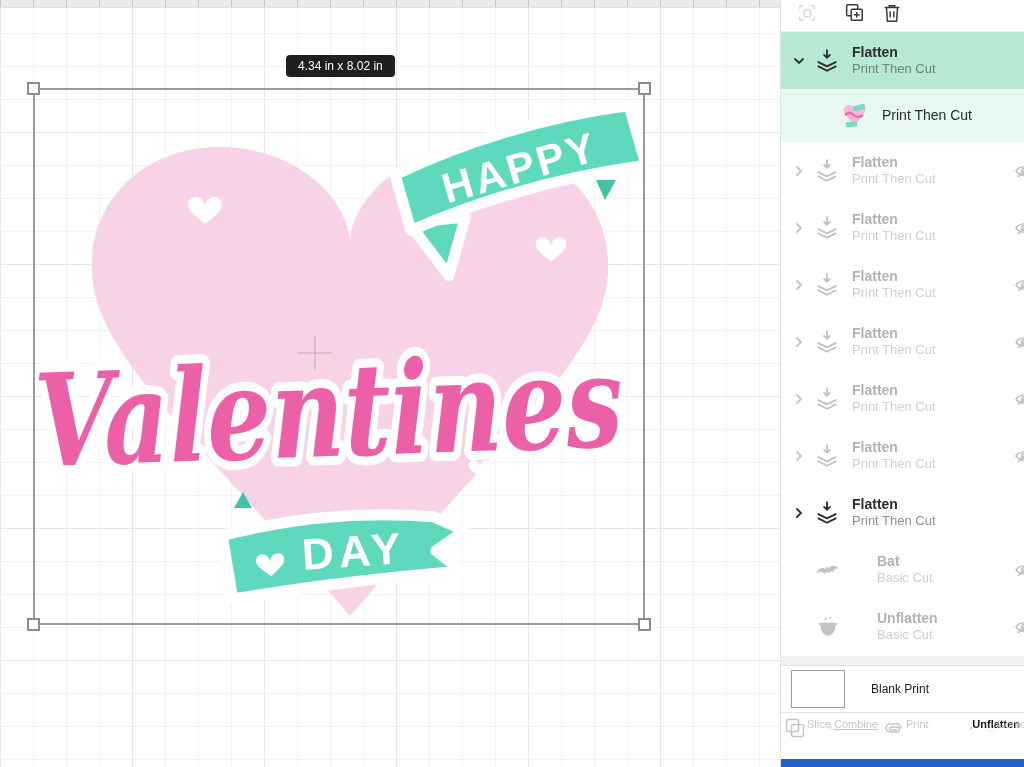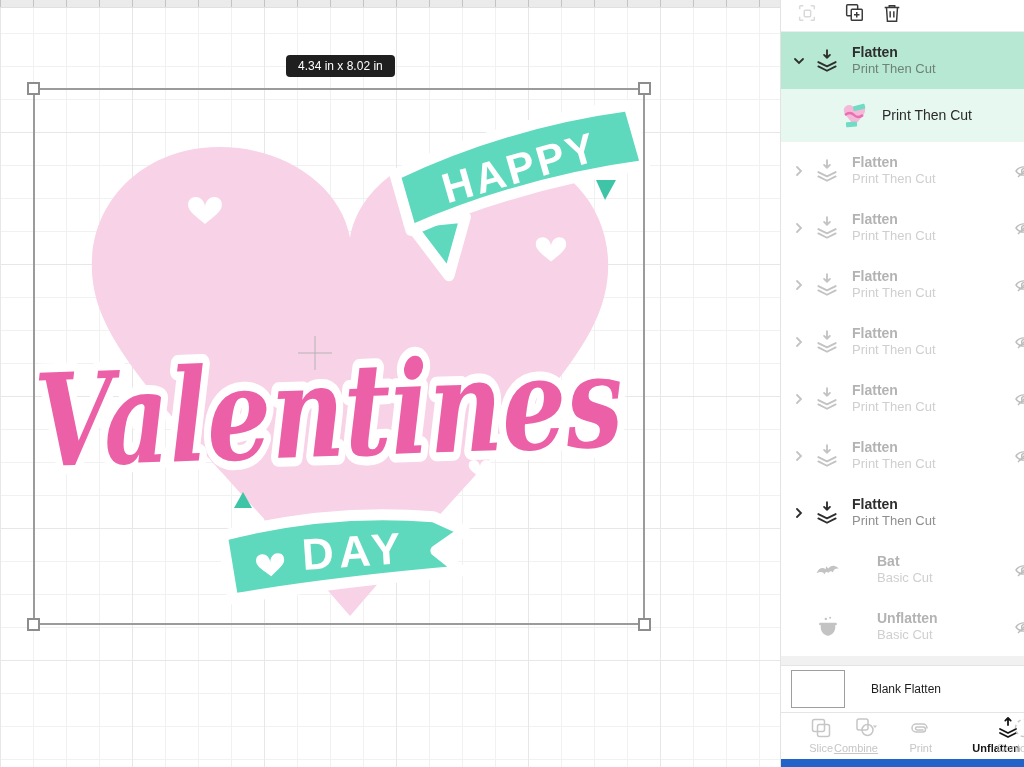--- a/index.html
+++ b/index.html
@@ -69,21 +69,21 @@
   .layer-row.noicon { padding-left:34px;gap:24px; }
   .eye-off { position:absolute; right:-9px; top:50%; transform:translateY(-50%); width:20px; height:20px; color:#bdbdbd; }
   .thumb { width:27px; height:28px; margin-right:14px; flex:0 0 auto; }
 
   .gap-strip { position:absolute; left:0; top:656px; width:244px; height:10px; background:#f1f1f1; border-bottom:1px solid #e4e4e4; }
   .blank-section { position:absolute; left:0; top:666px; width:244px; height:46px; background:#fff; display:flex; align-items:center; }
   .blank-swatch { position:relative; width:54px; height:38px; background:#fff; border:1px solid #9e9e9e; margin-left:10px; cursor:pointer; }
   .blank-label { font-size:12px; color:#1d1d1d; margin-left:26px; }
 
   .bottom-toolbar { position:absolute; left:0; top:712px; width:244px; height:47px; border-top:1px solid #e5e5e5; background:#fff; }
-  .bt-item { position:absolute; top:3px; width:50px; display:flex; flex-direction:column; align-items:flex-end; cursor:default; }
+  .bt-item { position:absolute; top:3px; width:50px; display:flex; align-items:flex-start; cursor:default; }
   .bt-item svg { width:24px; height:24px; }
   .bt-label { font-size:11px; margin-top:2px; white-space:nowrap; }
   .bt-item.disabled { color:#c6c6c6; }
   .bt-item.disabled .bt-label { color:#c6c6c6; }
   .bt-item.enabled { color:#151515; cursor:pointer;margin-left:38px; }
   .bt-item.enabled .bt-label { color:#151515; font-weight:700; }
 
   .accent-bar { position:absolute; left:0; top:759px; width:244px; height:8px; background:#2263ca; }
 </style>
 </head>
@@ -356,21 +356,21 @@
             <circle cx="10" cy="10" r="2.4"></circle>
             <path d="M4 16L16 4"></path>
           </svg>
       </div>
     </div>
 
     <div class="gap-strip"></div>
 
     <div class="blank-section">
       <div class="blank-swatch"></div>
-      <span class="blank-label">Blank Flatten</span>
+      <span class="blank-label">Blank Print</span>
     </div>
 
     <div class="bottom-toolbar">
 
       <div class="bt-item disabled" style="left:2px;">
         <svg viewBox="0 0 24 24" fill="none" stroke="currentColor" stroke-width="1.5">
           <rect x="3.5" y="3.5" width="12" height="12" rx="2"></rect>
             <rect x="8.5" y="8.5" width="12" height="12" rx="2"></rect>
         </svg>
         <span class="bt-label">Slice</span>

